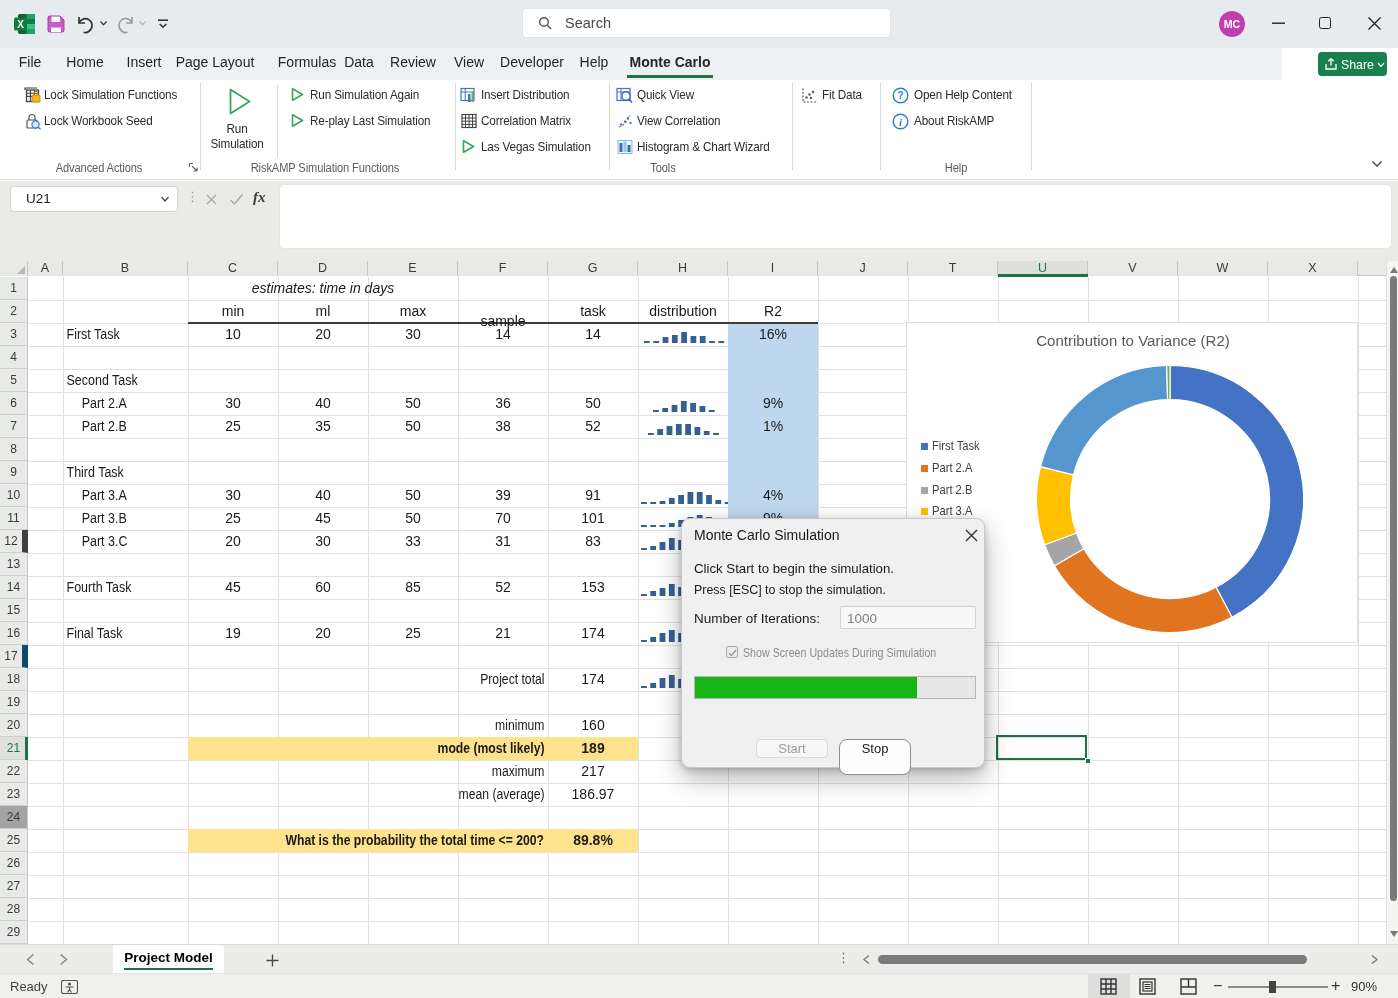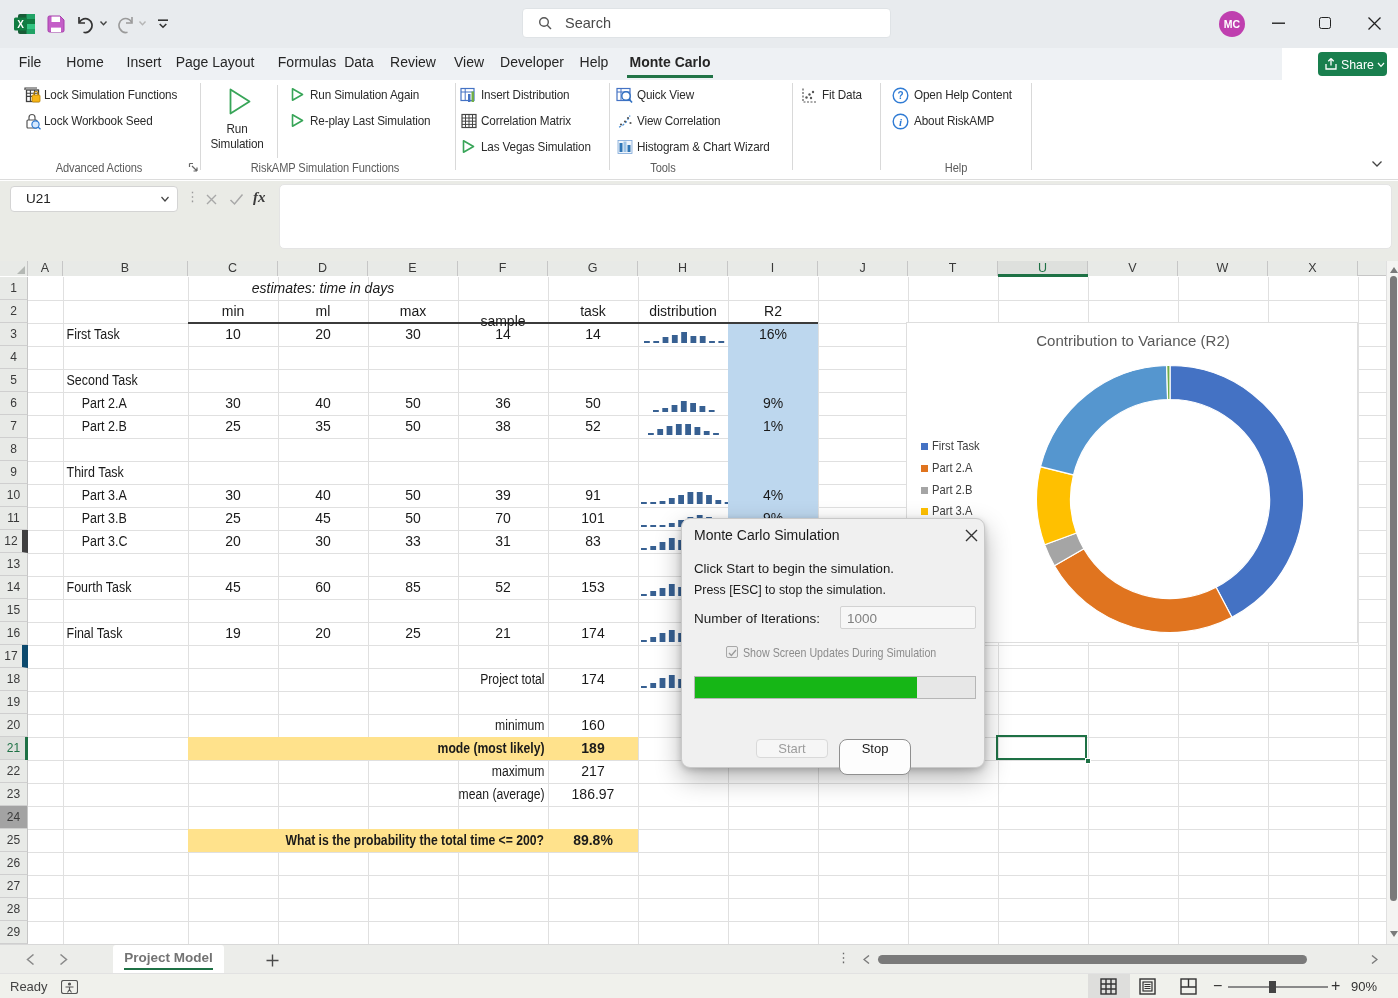--- a/index.html
+++ b/index.html
@@ -538,21 +538,21 @@
     </svg>
   </div>
 <div id="tabbar" class="a">
     <svg class="a" style="left:26px;top:9px" width="9" height="11" viewBox="0 0 9 11">
       <path d="M7.5 0.5 L1.5 5.5 L7.5 10.5" fill="none" stroke="#8a8a8a" stroke-width="1.5"></path>
     </svg>
     <svg class="a" style="left:59px;top:9px" width="9" height="11" viewBox="0 0 9 11">
       <path d="M1.5 0.5 L7.5 5.5 L1.5 10.5" fill="none" stroke="#8a8a8a" stroke-width="1.5"></path>
     </svg>
     <div class="a" style="left:113px;top:0;width:111px;height:28px;background:#fff;border-radius:3px 3px 0 0;"></div>
-    <div class="a" style="left:113px;top:5px;width:111px;text-align:center;font-size:13.5px;font-weight:bold;color:#737373;">Project Model</div>
+    <div class="a" style="left:113px;top:5px;width:111px;text-align:center;font-size:13.5px;font-weight:bold;color:#000000;">Project Model</div>
     <div class="a" style="left:124px;top:22.5px;width:89px;height:2.8px;background:#1e7145;"></div>
     <svg class="a" style="left:266px;top:9px" width="13" height="13" viewBox="0 0 13 13">
       <path d="M6.5 0.5 V12.5 M0.5 6.5 H12.5" stroke="#4a4a4a" stroke-width="1.4"></path>
     </svg>
     <div class="a" style="left:837px;top:5px;font-size:13px;color:#666;">⋮</div>
     <svg class="a" style="left:863px;top:10px" width="7" height="9" viewBox="0 0 7 9">
       <path d="M6 0.5 L1 4.5 L6 8.5" fill="none" stroke="#7a7a7a" stroke-width="1.4"></path>
     </svg>
     <div class="a" style="left:878px;top:10px;width:429px;height:9px;background:#7a7a7a;border-radius:4.5px;"></div>
     <svg class="a" style="left:1371px;top:10px" width="7" height="9" viewBox="0 0 7 9">

